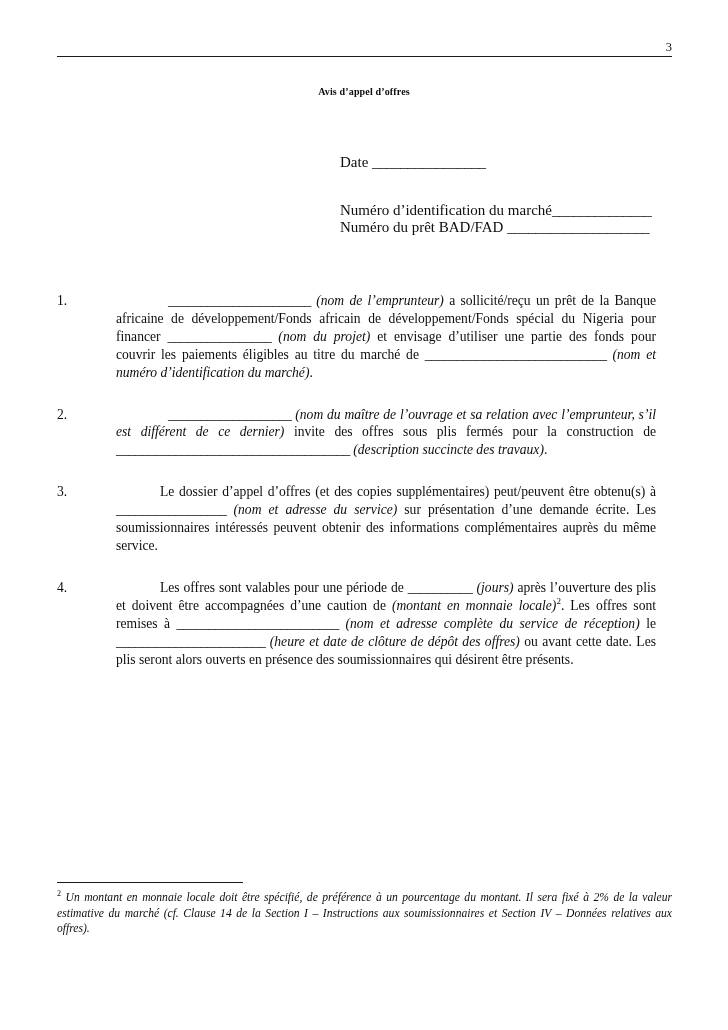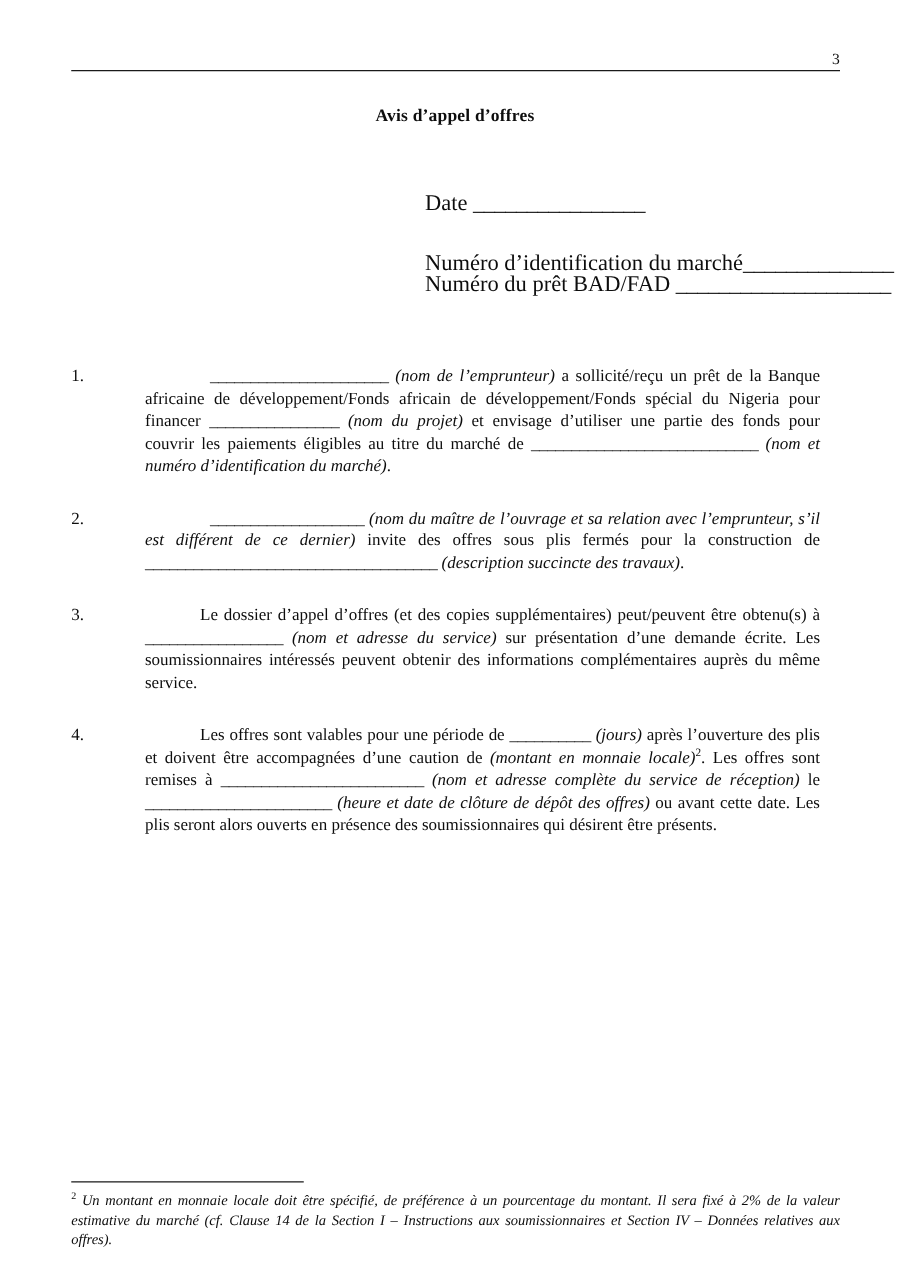--- a/index.html
+++ b/index.html
@@ -40,31 +40,31 @@
   }
 
   
   .doc-title {
     position: absolute;
     top: 86px;
     left: 0;
     width: 728px;
     text-align: center;
     font-weight: bold;
-    font-size: 14px;
+    font-size: 10px;
     letter-spacing: .15px;
   }
 
   
   .ref-block {
     position: absolute;
     top: 154px;
     left: 57px;
     width: 615px;
-    font-size: 18px;
+    font-size: 15px;
     line-height: 17.6px;
   }
   .ref-line {
     text-align: left;
     white-space: nowrap;
   }
   .ref-line.date-line { padding-left: 283px; }
   .ref-line.ident-line { padding-left: 283px; margin-top: 30px; }
   .ref-line.loanno-line { padding-left: 283px; }
   .ref-line.loanname-line { padding-left: 283px; }
@@ -105,21 +105,21 @@
   sup {
     font-size: 9px;
     vertical-align: super;
     line-height: 0;
   }
 
   
   .footnote {
     position: absolute;
     left: 57px;
-    top: 945px;
+    top: 882px;
     width: 615px;
   }
   .footnote-rule {
     border-top: 1.1px solid #1a1a1a;
     width: 186px;
     height: 0;
     margin-bottom: 7px;
   }
   .footnote-text {
     font-size: 11.6px;

